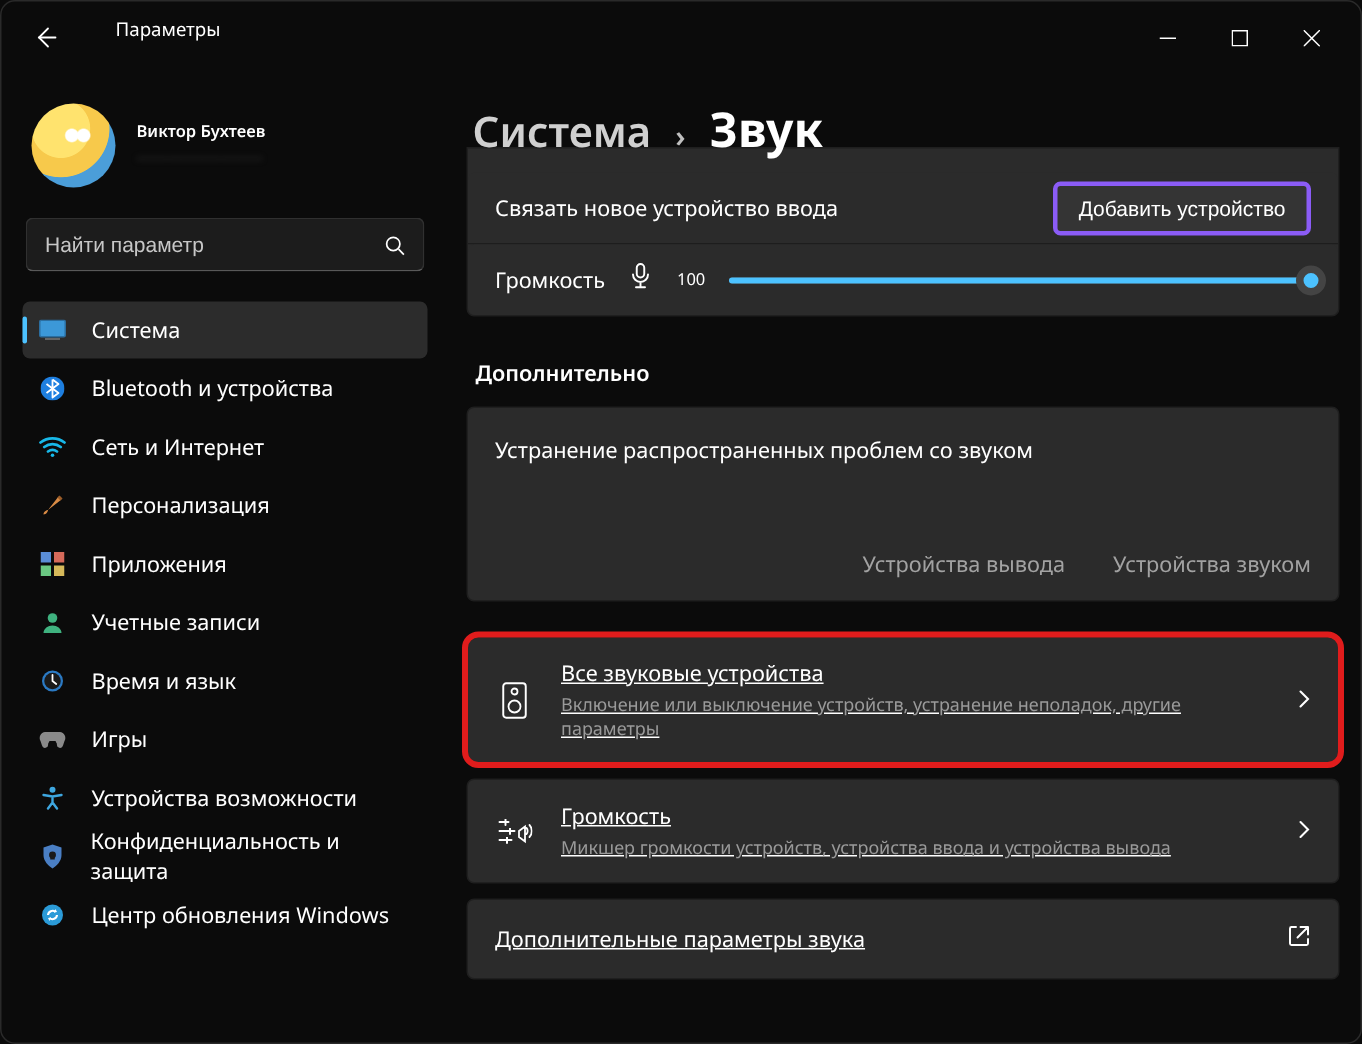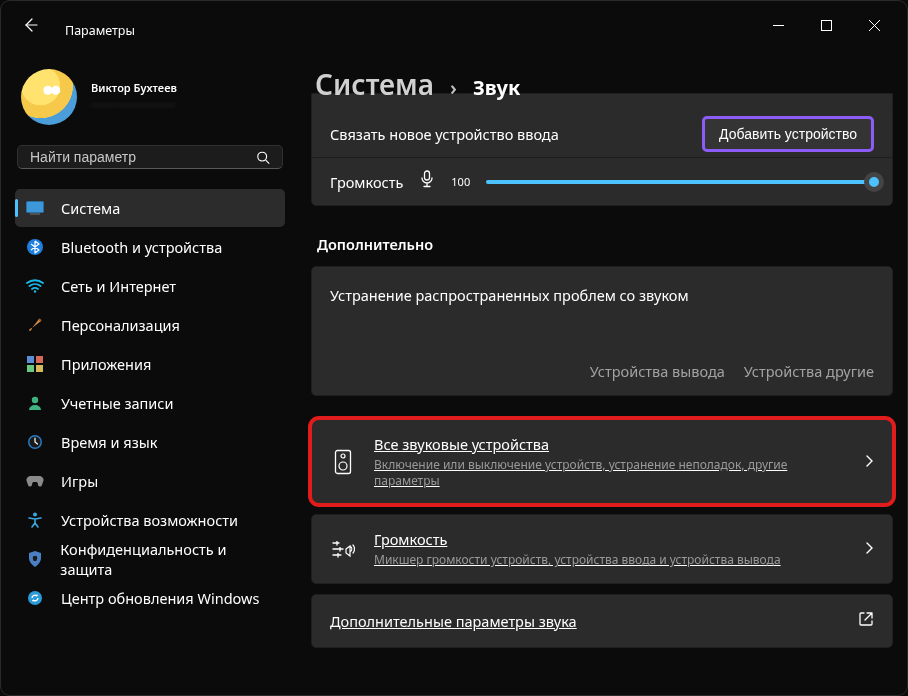--- a/index.html
+++ b/index.html
@@ -12,37 +12,37 @@
     border: 1px solid #2a2a2a;
     border-radius: 10px;
     position: relative;
   }
   .titlebar {
     height: 48px;
     display: flex; align-items: center;
     padding: 0 10px 0 16px;
     justify-content: space-between;
   }
-  .titlebar-left { display:flex; align-items:flex-end; gap:20px; }
+  .titlebar-left { display:flex; align-items:flex-start; gap:32px; }
   .back-btn { width:28px; height:28px; display:flex; align-items:center; justify-content:center; color:#fff; }
   .app-title { font-size:12.5px; color:#fff; }
   .win-controls { display:flex; gap:2px; }
   .win-btn { width:46px; height:32px; display:flex; align-items:center; justify-content:center; color:#fff; }
   .layout { display:flex; height:calc(100% - 48px); }
   .sidebar { width:298px; padding:10px 14px 10px 14px; display:flex; flex-direction:column; gap:4px; }
   .user-row { display:flex; align-items:center; gap:14px; padding:10px 6px 16px 6px; }
   .avatar { width:56px; height:56px; border-radius:50%; background: radial-gradient(circle at 35% 30%, #ffe36e 0 36%, #f7c94b 37% 60%, #4b9ed9 61% 100%); position:relative; overflow:hidden; }
   .avatar::after{ content:""; position:absolute; inset:0; background: radial-gradient(circle at 62% 38%, #fff 0 4px, transparent 5px), radial-gradient(circle at 48% 38%, #fff 0 4px, transparent 5px);}
   .user-text { display:flex; flex-direction:column; gap:2px;}
   .user-name { font-size:11px; font-weight:600; color:#fff;}
   .user-sub { font-size:12px; color:#4a4a4a; filter: blur(2px); letter-spacing:0.3px;}
   .search-wrap {
     display:flex; align-items:center;
     background:#1c1c1c; border:1px solid #303030;
-    border-radius:5px; height:24px;
+    border-radius:5px; height:36px;
     padding:0 12px; margin:0 2px 16px 2px;
     justify-content:flex-end;
     border-bottom:1.5px solid #595959;
   }
   .search-wrap input {
     background:transparent; border:none; outline:none;
     color:#cfcfcf; font-size:14px; width:100%;
   }
   .search-wrap input::placeholder { color:#c7c7c7; }
   .nav { display:flex; flex-direction:column; gap:1px;}
@@ -54,21 +54,21 @@
   .nav-item.selected { background:#2c2c2c; }
   .nav-item.selected::before {
     content:""; position:absolute; left:0; top:10px; bottom:10px;
     width:3px; border-radius:3px; background:#4cc2ff;
   }
   .nav-ico { width:20px; height:20px; display:flex; align-items:center; justify-content:center; }
   .main { flex:1; padding:10px 14px 10px 12px; overflow:hidden; }
   .breadcrumb { display:flex; align-items:baseline; gap:16px; margin:6px 0 18px 4px;}
   .crumb-parent { font-size:28px; font-weight:600; color:#d0d0d0;}
   .crumb-sep { font-size:20px; color:#bfbfbf; font-weight:600;}
-  .crumb-current { font-size:20px; font-weight:700; color:#fff;}
+  .crumb-current { font-size:32px; font-weight:700; color:#fff;}
   .card {
     background:#2b2b2b; border:1px solid #1f1f1f;
     border-radius:5px; margin-bottom:5px;
   }
   .pair-row {
     display:flex; align-items:center; justify-content:space-between;
     padding:0 18px; height:48px;
     border-top-left-radius:5px; border-top-right-radius:5px;
     background:#2b2b2b; position:relative;
   }
@@ -83,21 +83,21 @@
   .vol-lbl { font-size:14.5px; flex:0 0 auto; }
   .vol-ico { color:#fff; margin-left:auto;}
   .vol-val { font-size:11px;}
   .slider { flex:1; height:18px; position:relative; min-width:200px;}
   .slider-track { position:absolute; left:0; right:0; top:50%; height:4px; transform:translateY(-50%); background:#525252; border-radius:3px;}
   .slider-fill { position:absolute; left:0; top:50%; height:4px; transform:translateY(-50%); background:#4cc2ff; border-radius:3px;}
   .slider-thumb { position:absolute; top:50%; width:20px; height:20px; border-radius:50%; background:#4cc2ff; border:5px solid #444; transform:translate(-50%,-50%);}
   .section-heading{font-size:14.5px; font-weight:600; color:#fff; margin:28px 0 12px 6px;}
   .trouble { padding:18px 18px 14px 18px;}
   .trouble-title { font-size:14.5px; color:#fff; }
-  .trouble-links { display:flex; justify-content:flex-end; gap:19px; margin-top:56px; }
+  .trouble-links { display:flex; justify-content:flex-end; gap:32px; margin-top:56px; }
   .link { color:#a2a2a2; font-size:14.5px; }
   .setting-row {
     display:flex; align-items:center; gap:18px;
     padding:14px 18px; min-height:66px;
   }
   .setting-row.highlight { outline:4px solid #e01c1c; outline-offset:-1px; border-radius:8px;}
   .setting-ico { width:26px; display:flex; justify-content:center; color:#fff;}
   .setting-text { display:flex; flex-direction:column; gap:3px; flex:1;text-decoration:underline;}
   .setting-title { font-size:14.5px; color:#fff;}
   .setting-sub { font-size:12px; color:#9a9a9a; line-height:1.35;}
@@ -289,21 +289,21 @@
         </div>
       </div>
     </div>
 
     <div class="section-heading">Дополнительно</div>
 
     <div class="card trouble">
       <div class="trouble-title">Устранение распространенных проблем со звуком</div>
       <div class="trouble-links">
         <span class="link">Устройства вывода</span>
-        <span class="link">Устройства другие</span>
+        <span class="link">Устройства звуком</span>
       </div>
     </div>
 
     <div style="height:18px"></div>
 
     <div class="card setting-row highlight">
       <span class="setting-ico">
         <svg width="20" height="26" viewBox="0 0 20 26">
             <rect x="2.5" y="1.5" width="15" height="23" rx="2" stroke="#fff" stroke-width="1.3" fill="none"></rect>
             <circle cx="10" cy="7" r="2" stroke="#fff" stroke-width="1.2" fill="none"></circle>

